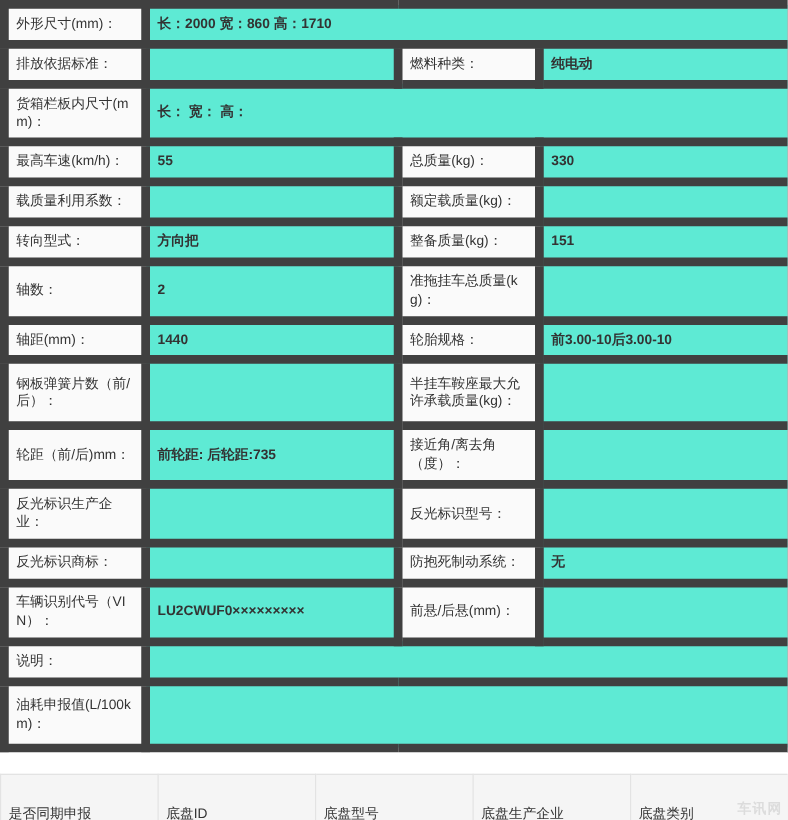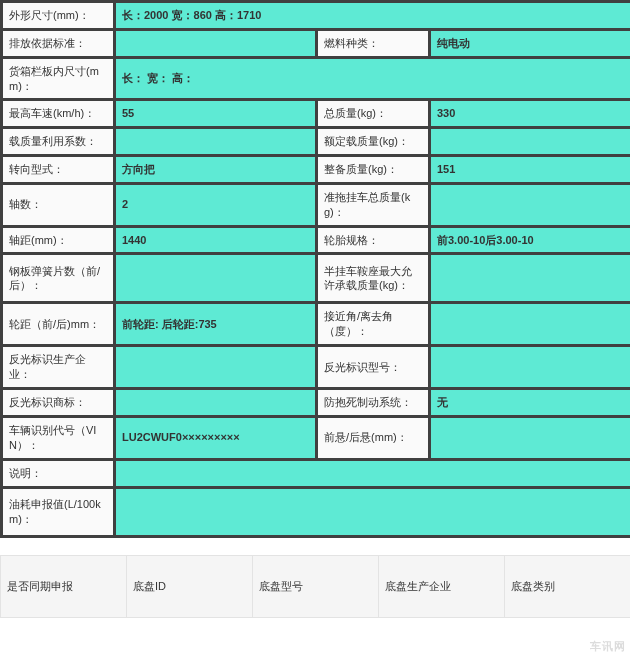--- a/index.html
+++ b/index.html
@@ -20,21 +20,21 @@
     width: 630px;
     height: 656px;
     box-sizing: border-box;
   }
   table.spec {
     width: 630px;
     border-collapse: collapse;
     table-layout: fixed;
   }
   table.spec td {
-    border: 3px solid #404040;
+    border: 7px solid #404040;
     padding: 5px 6px;
     vertical-align: middle;
     font-size: 11px;
     line-height: 1.35;
     color: #333333;
     word-break: break-all;
   }
   td.lbl {
     background: #fafafa;
     color: #333333;

